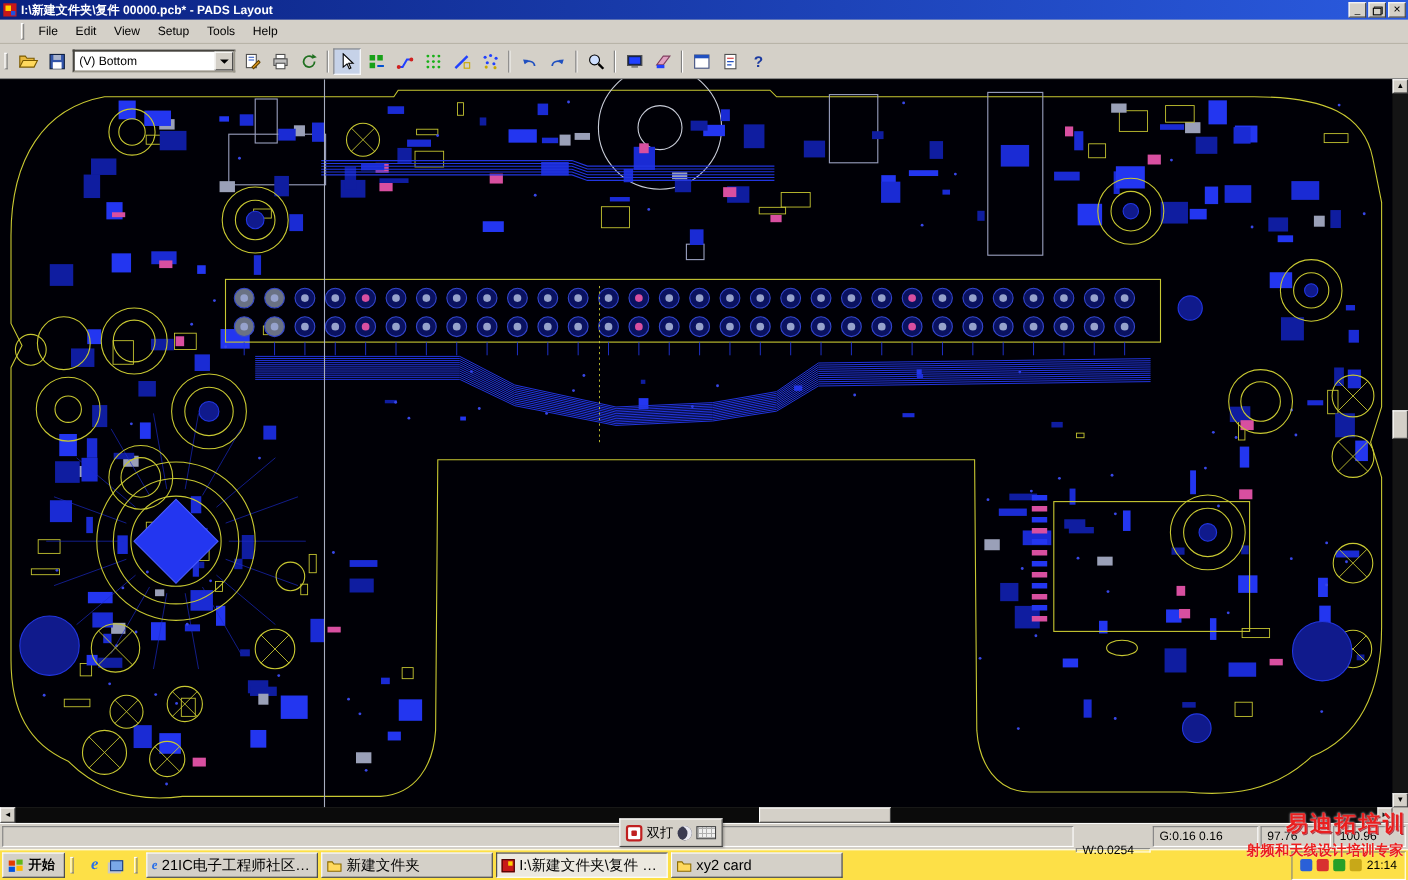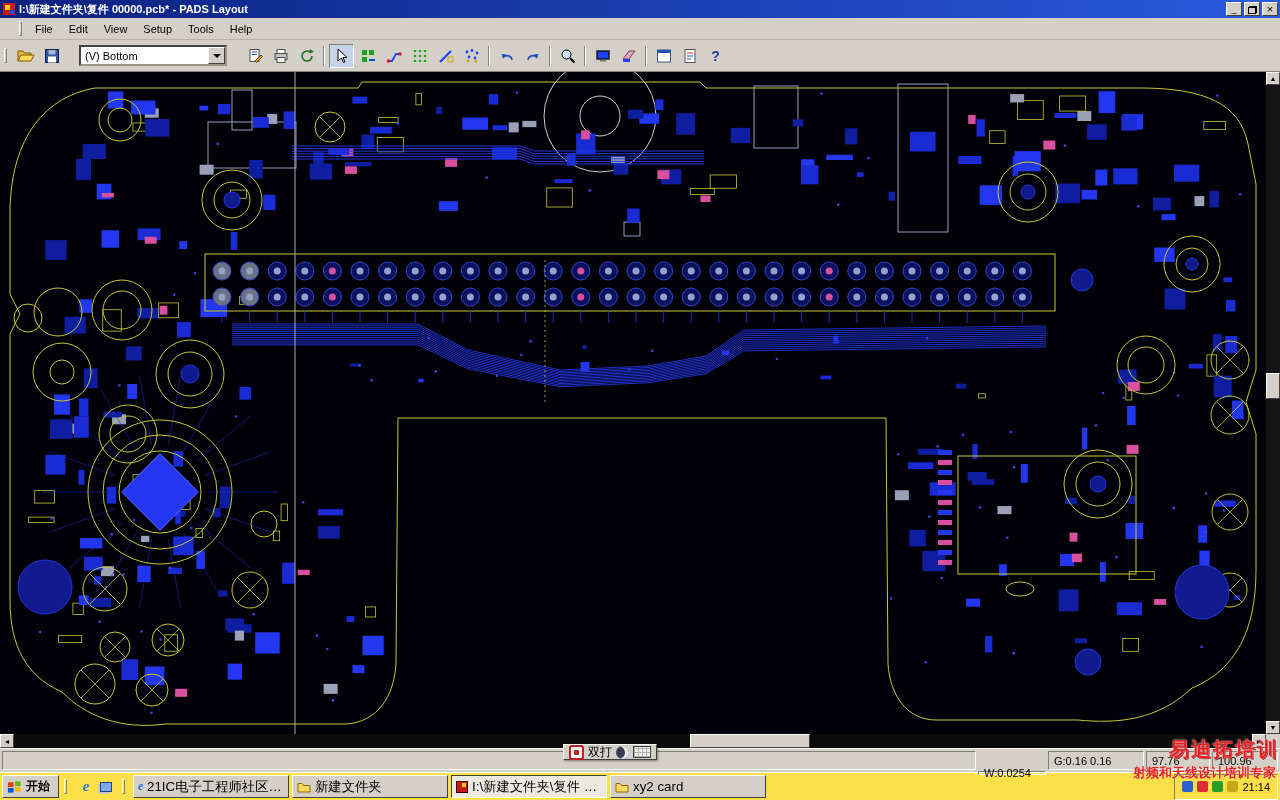--- a/index.html
+++ b/index.html
@@ -29,21 +29,21 @@
   .menu-item { padding:3px 8px; cursor:default; }
 
   
   .toolbar { height:32px; display:flex; align-items:center; background:#d4d0c8; padding:2px 2px;
     border-bottom:1px solid #808080; gap:1px; }
   .tb-btn { width:25px; height:24px; display:flex; align-items:center; justify-content:center;
     border:1px solid transparent; cursor:default; }
   .tb-btn.pressed { border-color:#808080 #fff #fff #808080; background:#c6d2e8; }
   .tb-sep { width:0; height:20px; border-left:1px solid #808080; border-right:1px solid #fff; margin:0 3px; }
   .combo { width:148px; height:21px; background:#fff; border:2px inset #9a968a; display:flex;
-    align-items:center; padding-left:4px; margin:0 14px; font-size:11px; }
+    align-items:center; padding-left:4px; margin:0 1px; font-size:11px; }
   .combo-arrow { margin-left:auto; width:17px; height:17px; background:#d4d0c8;
     border:1px solid; border-color:#fff #404040 #404040 #fff; display:flex; align-items:center; justify-content:center; }
   .tri-down { width:0; height:0; border-left:4px solid transparent; border-right:4px solid transparent; border-top:4px solid #000; }
   .qmark { font-weight:bold; font-size:14px; color:#1c3aa0; }
 
   
   .canvas-row { height:662px; display:flex; background:#000; }
   #pcb { display:block; }
   .vscroll { width:14px; display:flex; flex-direction:column; background:#101010; }
   .sb-btn { height:13px; width:14px; background:#d4d0c8; border:1px solid; border-color:#fff #404040 #404040 #fff;
@@ -60,21 +60,21 @@
   .corner { width:14px; height:14px; background:#d4d0c8; }
 
   
   .statusbar { height:24px; background:#d4d0c8; display:flex; gap:2px; padding:2px; border-top:1px solid #fff; }
   .panel { border:1px solid; border-color:#808080 #fff #fff #808080; padding:1px 5px;
     display:flex; align-items:center; white-space:nowrap; }
   .panel.main { flex:1; }
   .p-w { width:68px;margin-top:20px; } .p-g { width:96px;text-align:center; } .p-x { width:64px; } .p-y { width:66px; }
 
   
-  .ime-bar { position:absolute; left:563px; top:744px; height:16px; z-index:30; background:#d4d0c8;
+  .ime-bar { position:absolute; left:563px; top:744px; height:26px; z-index:30; background:#d4d0c8;
     border:1px solid; border-color:#fff #404040 #404040 #fff; display:flex; align-items:center;
     gap:4px; padding:1px 5px; box-shadow:1px 1px 2px rgba(0,0,0,.4); }
   .ime-logo { width:15px; height:15px; border:2px solid #c02020; border-radius:3px; background:#fff;
     display:flex; align-items:center; justify-content:center; }
   .ime-logo i { width:5px; height:5px; background:#c02020; border-radius:1px; }
   .ime-label { font-size:12px; }
   .ime-moon { width:13px; height:13px; border-radius:50%; background:#3a3a50; box-shadow:inset -4px 0 0 #e8e8f0; }
   .ime-kbd { width:18px; height:12px; background:#f0f0f0; border:1px solid #404040;
     background-image:repeating-linear-gradient(90deg,#b0b0b0 0 1px,transparent 1px 4px),
                      repeating-linear-gradient(0deg,#b0b0b0 0 1px,transparent 1px 4px); }

